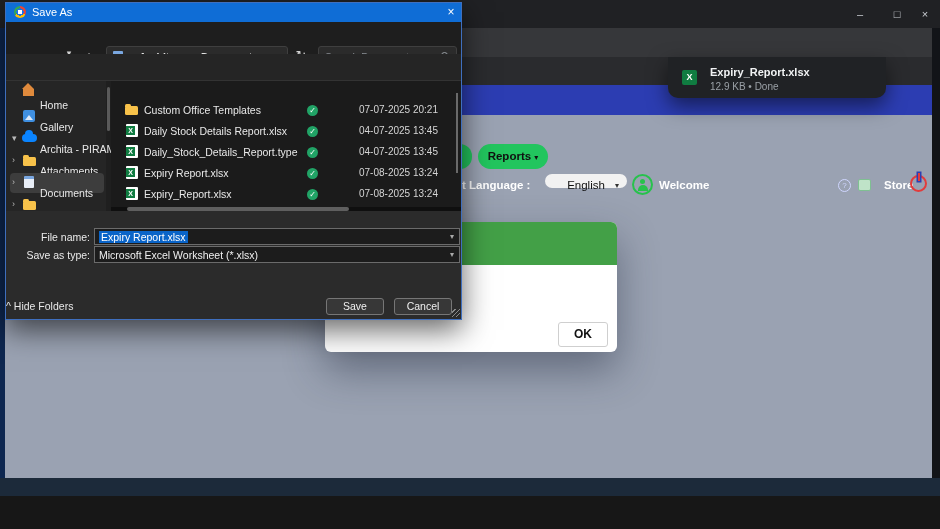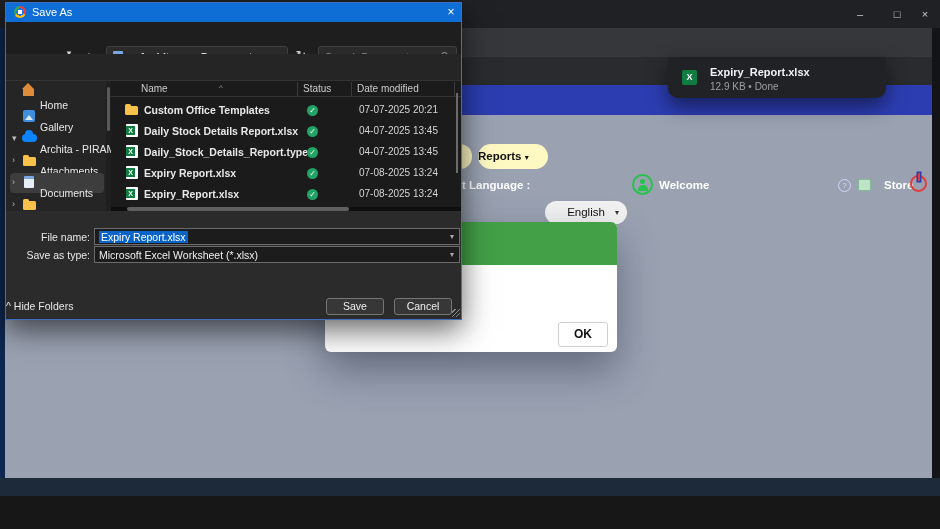--- a/index.html
+++ b/index.html
@@ -18,33 +18,33 @@
     background:radial-gradient(circle at 65% 30%, #f7d774 0 22%, transparent 23%), radial-gradient(circle at 40% 60%, #2b3a67 0 70%, #141b30 100%); }
   #bookmarksbar { left:0; top:57px; width:940px; height:28px; background:#2a2b2e; }
   .bktxt { top:63px; color:#d3d6da; font-size:10.5px; line-height:15px; white-space:nowrap; }
   .gmail-m { left:485px; top:64px; width:12px; height:12px; color:#ea4335; font-weight:bold; font-size:11px; line-height:12px; }
   .terabox { left:592px; top:63px; width:13px; height:13px; background:#1a6dff; border-radius:3px; color:#fff; font-size:9px; text-align:center; line-height:13px; font-weight:bold; }
   #right-scroll { left:932px; top:28px; width:8px; height:450px; background:#121418; }
 
   
   #page-header { left:0; top:85px; width:932px; height:30px; background:#2c3db2; }
   .hdrtxt { color:#fff; font-size:11.5px; font-weight:bold; top:94px; white-space:nowrap; }
-  .lang-pill { left:545px; top:89px; width:82px; height:23px; background:#f2f2f2; border-radius:12px;
-    color:#111; font-size:11.5px; line-height:23px; text-align:center;margin-top:27px; }
+  .lang-pill { left:545px; top:89px; width:82px; height:14px; background:#f2f2f2; border-radius:12px;
+    color:#111; font-size:11.5px; line-height:23px; text-align:center; }
   .lang-pill .chev { position:absolute; right:8px; top:0; font-size:8px; color:#333; }
   .person-ring { left:632px; top:89px; width:21px; height:21px; border:2px solid #27c24c; border-radius:50%; }
   .person-ring::before { content:""; position:absolute; left:6px; top:3px; width:5px; height:5px; border-radius:50%; background:#27c24c; }
   .person-ring::after { content:""; position:absolute; left:3.5px; top:9px; width:10px; height:6px; border-radius:5px 5px 0 0; background:#27c24c; }
   .info-ring { left:838px; top:94px; width:13px; height:13px; border:1.5px solid #cfd6ff; border-radius:50%; color:#cfd6ff; font-size:8px; text-align:center; line-height:12px; }
   .store-mini { left:858px; top:94px; width:13px; height:12px; background:#bfe3c8; border-radius:2px; border:1px solid #7fbf92; }
   .power-ring { left:910px; top:90px; width:17px; height:17px; border:2.5px solid #e23b3b; border-radius:50%; }
   .power-ring::before { content:""; position:absolute; left:5.5px; top:-4px; width:2.5px; height:8px; background:#e23b3b; box-shadow:0 0 0 1.5px #2c3db2; }
   #page-content { left:0; top:115px; width:932px; height:363px; background:#9aa2b2; }
   #left-sliver { left:0; top:28px; width:5px; height:450px; background:#0e2750; }
-  .pill-btn { background:#fef9c3; border-radius:13px; color:#111; font-weight:bold; font-size:11.5px; }
+  .pill-btn { background:#22c55e; border-radius:13px; color:#111; font-weight:bold; font-size:11.5px; text-align:center; }
   #reports-btn { left:478px; top:144px; width:70px; height:25px; line-height:25px; }
   #pill-frag { left:448px; top:144px; width:24px; height:25px; }
   #modal { left:325px; top:222px; width:292px; height:130px; background:#fff; border-radius:6px;
     box-shadow:0 18px 40px rgba(30,40,60,.45); }
   #modal-head { left:0; top:0; width:292px; height:43px; background:#43a047; border-radius:6px 6px 0 0; }
   #ok-btn { left:233px; top:100px; width:50px; height:25px; background:#fff; border:1px solid #cfcfcf; border-radius:3px;
     font-weight:bold; font-size:12px; color:#111; text-align:center; line-height:23px; }
   #page-footer { left:0; top:478px; width:940px; height:18px; background:#1c2a3a; }
 
   
@@ -95,21 +95,21 @@
   .cloud-ico::before { content:""; position:absolute; left:3px; top:-4px; width:8px; height:8px; background:#0a84ff; border-radius:50%; }
   .folder-ico { position:absolute; width:13px; height:9px; background:#f8c24a; border-radius:1.5px; }
   .folder-ico::before { content:""; position:absolute; left:0; top:-2.5px; width:6px; height:3px; background:#f8c24a; border-radius:1.5px 1.5px 0 0; }
   .docfile-ico { position:absolute; width:10px; height:12px; background:#e8eef7; border-radius:1px; border-top:3px solid #7aa7e0; }
   #side-scroll { left:101px; top:6px; width:3px; height:44px; background:#5a5a5a; border-radius:2px; }
   #dlg-list { left:105px; top:0; width:350px; height:130px; background:#1b1b1b; }
   #list-header { left:0; top:0; width:350px; height:16px; border-bottom:1px solid #333; }
   .colh { position:absolute; top:2px; color:#cccccc; font-size:10px; white-space:nowrap; }
   .coldiv { position:absolute; top:1px; width:1px; height:14px; background:#3a3a3a; }
   .lrow { position:absolute; left:0; width:350px; height:21px; }
-  .lrow .nm { position:absolute; left:33px; top:4px; color:#e8e8e8; font-size:10.5px; white-space:nowrap;font-weight:bold; }
+  .lrow .nm { position:absolute; left:33px; top:4px; color:#e8e8e8; font-size:10.5px; white-space:nowrap; }
   .lrow .dt { position:absolute; left:248px; top:4px; color:#d5d5d5; font-size:10px; white-space:nowrap; }
   .chk { position:absolute; left:196px; top:5px; width:11px; height:11px; border-radius:50%; background:#21a366; color:#fff;
     font-size:8px; text-align:center; line-height:11px; }
   .xls-ico { position:absolute; left:15px; top:3px; width:12px; height:13px; background:#fff; border-radius:1px; }
   .xls-ico::before { content:"X"; position:absolute; left:0; top:2px; width:9px; height:9px; background:#107c41; color:#fff;
     font-size:7px; font-weight:bold; text-align:center; line-height:9px; }
   .row-folder-ico { left:14px; top:6px; }
   #list-vscroll { left:345px; top:12px; width:2px; height:80px; background:#6a6a6a; }
   #list-hscroll { left:0; top:126px; width:350px; height:4px; background:#0f0f0f; }
   #list-hscroll .handle { position:absolute; left:16px; top:0; width:222px; height:4px; background:#5f5f5f; border-radius:2px; }
@@ -269,29 +269,20 @@
         </div>
         <div class="abs side-item" style="top:114px;">
           <span class="side-chev">›</span>
           <span class="folder-ico" style="left:13px; top:6px;"></span>
           <span class="side-lbl">Microsoft Cop</span>
         </div>
       </div>
       <div class="abs" id="side-scroll"></div>
 
       <div class="abs" id="dlg-list">
-        <div class="abs" id="list-header">
-          <span class="colh" style="left:30px;">Name</span>
-          <span class="colh" style="left:108px; font-size:8px; color:#9a9a9a;">^</span>
-          <span class="colh" style="left:192px;">Status</span>
-          <span class="colh" style="left:246px;">Date modified</span>
-          <span class="coldiv" style="left:186px;"></span>
-          <span class="coldiv" style="left:240px;"></span>
-          <span class="coldiv" style="left:343px;"></span>
-        </div>
 
         <div class="lrow" style="top:19px;">
           <span class="folder-ico row-folder-ico"></span>
           <span class="nm">Custom Office Templates</span>
           <span class="chk">✓</span>
           <span class="dt">07-07-2025 20:21</span>
         </div>
         <div class="lrow" style="top:40px;">
           <span class="xls-ico"></span>
           <span class="nm">Daily Stock Details Report.xlsx</span>

